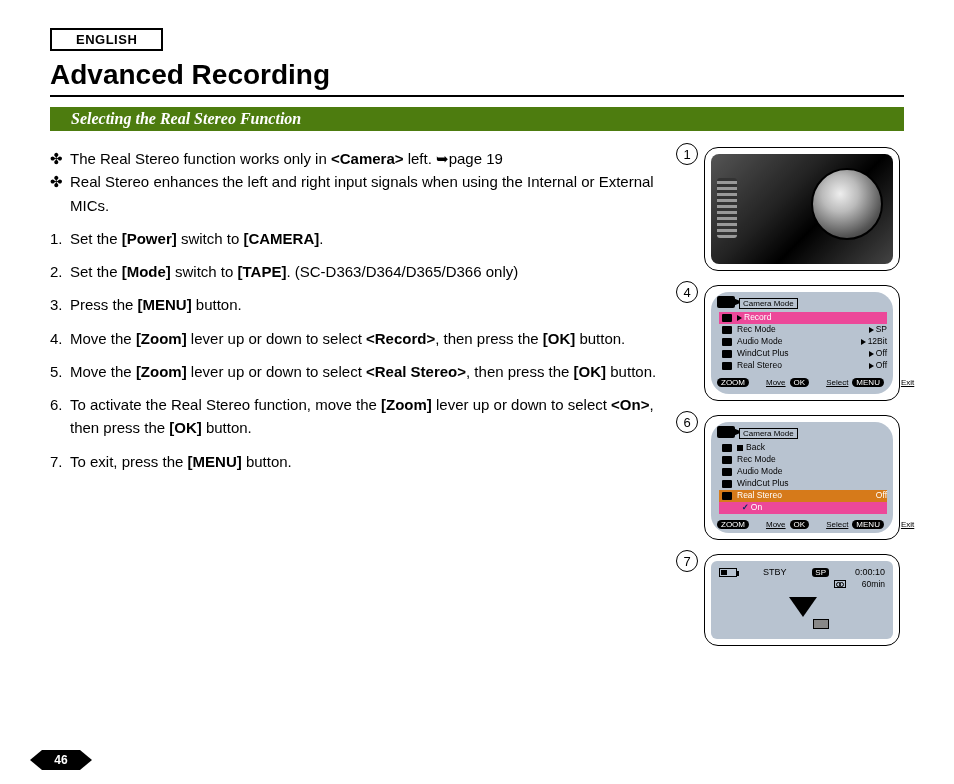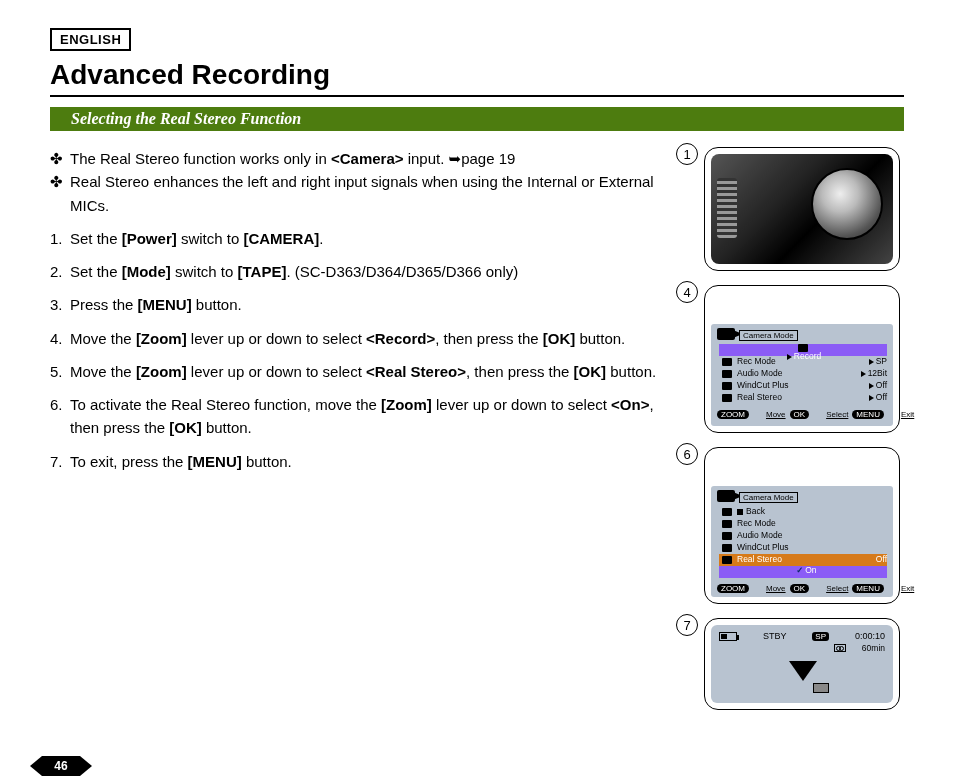--- a/index.html
+++ b/index.html
@@ -1,18 +1,18 @@
 <!DOCTYPE html>
 <html><head>
 <meta charset="utf-8">
 <style>
   * { box-sizing: border-box; margin: 0; padding: 0; }
   html, body { width: 954px; height: 784px; background: #fff; font-family: Arial, Helvetica, sans-serif; color: #000; }
   .page { padding: 28px 50px 10px 50px; position: relative; width: 954px; height: 784px; }
-  .lang-badge { display: inline-block; border: 2px solid #000; padding: 2px 8px; font-weight: bold; font-size: 13px; letter-spacing: 0.5px; }
+  .lang-badge { display: inline-block; border: 2px solid #000; padding: 2px 24px; font-weight: bold; font-size: 13px; letter-spacing: 0.5px; }
   .title { font-size: 28px; font-weight: bold; margin-top: 8px; }
   .title-rule { border: none; border-top: 2px solid #000; margin-top: 4px; margin-bottom: 10px; }
   .section-bar { background: #4d7c0f; color: #fff; font-style: italic; font-family: Georgia, 'Times New Roman', serif; font-weight: bold; padding: 3px 21px; font-size: 16px; margin-bottom: 16px; }
   .body-row { display: flex; gap: 18px; }
   .text-col { flex: 1; font-size: 15px; line-height: 1.55; }
   .fig-col { width: 200px; flex: none; }
   .note { display: flex; }
   .note-bullet { width: 20px; flex: none; }
   .note-text { flex: 1; }
   .step { display: flex; margin-top: 10px; }
@@ -27,31 +27,31 @@
   .fig-group { position: relative; margin-bottom: 14px; }
   .step-circle { position: absolute; left: -28px; top: -4px; width: 22px; height: 22px; border: 1.5px solid #000; border-radius: 50%; display: flex; align-items: center; justify-content: center; font-size: 13px; background: #fff; }
   .fig-frame { border: 1.5px solid #000; border-radius: 14px; padding: 6px; background: #fff; width: 196px; }
 
   
   .cam-illus { height: 110px; background: linear-gradient(135deg, #555 0%, #222 40%, #000 60%, #444 100%); border-radius: 8px; position: relative; overflow: hidden; }
   .cam-dial { position: absolute; right: 10px; top: 14px; width: 72px; height: 72px; border-radius: 50%; background: radial-gradient(circle at 40% 35%, #eee 0%, #bbb 30%, #555 70%, #222 100%); border: 2px solid #000; }
   .cam-ridge { position: absolute; left: 6px; top: 24px; width: 20px; height: 60px; background: repeating-linear-gradient(0deg,#999 0 3px,#333 3px 6px); border-radius: 3px; }
 
   
-  .osd { background: #b8c3d0; border-radius: 3px; padding: 6px 6px 4px 6px; font-size: 8.5px; line-height: 1.15; position: relative; min-height: 102px; margin-top: 32px; }
+  .osd { background: #b8c3d0; border-radius: 18px; padding: 6px 6px 4px 6px; font-size: 8.5px; line-height: 1.15; position: relative; min-height: 102px; }
   .osd-icon-cam { position: absolute; left: 6px; top: 4px; width: 18px; height: 12px; background: #000; border-radius: 2px; }
   .osd-icon-cam::after { content:''; position:absolute; right:-4px; top:2px; width:6px; height:8px; background:#000; clip-path: polygon(0 0,100% 30%,100% 70%,0 100%); }
   .osd-title { display:inline-block; border:1px solid #000; padding:0 3px; margin-left: 22px; font-size:8px; margin-bottom:3px; }
   .osd-rows { margin-left: 2px; }
   .osd-row { display:flex; align-items:center; height:12px; }
   .osd-row-icon { width: 16px; flex:none; display:flex; align-items:center; justify-content:center; }
   .osd-row-icon span { width:10px; height:8px; background:#000; display:block; border-radius:1px; }
   .osd-row-label { flex: 1; padding-left:2px; }
   .osd-row-val { flex:none; padding-left:4px; white-space:nowrap; }
-  .osd-row.hi { background:#8b5cf6; color:#fff;flex-direction:column; }
+  .osd-row.hi { background:#ec4899; color:#fff; }
   .osd-row.hi-orange { background:#d67a1a; color:#fff; }
   .osd-check { color:#0a2a66; font-weight:bold; padding-right:2px; }
   .osd-foot { display:flex; justify-content:space-between; font-size:8px; margin-top:6px; gap:4px; }
   .osd-foot .pill { background:#000; color:#fff; border-radius:6px; padding:0 4px; display:inline-block; }
   .osd-foot-item { display:flex; align-items:center; gap:17px;text-decoration:underline; }
 
   
   .stby { background:#b8c3d0; border-radius:6px; padding:6px 8px; font-size:9px; position:relative; min-height:78px; }
   .stby-top { display:flex; justify-content:space-between; align-items:flex-end; }
   .stby-batt { width:18px; height:9px; border:1.5px solid #000; position:relative; }
@@ -63,21 +63,21 @@
   .tape-icon::before, .tape-icon::after { content:''; position:absolute; width:3px; height:3px; border:1px solid #000; border-radius:50%; top:1px; }
   .tape-icon::before { left:1px; } .tape-icon::after { right:1px; }
   .stby-tri { width:0; height:0; border-left:14px solid transparent; border-right:14px solid transparent; border-top:20px solid #000; margin: 8px auto 0 42%; }
   .stby-stereo { position:absolute; left:56%; bottom:10px; width:16px; height:10px; border:1px solid #000; background:#888; }
 
   
   .inline-stereo { display:inline-block; width:18px; height:11px; border:1px solid #666; background:#aaa; vertical-align:middle; border-radius:1px; position:relative; }
   .inline-stereo::before { content:''; position:absolute; left:2px; top:2px; width:4px; height:6px; background:#555; }
 
   
-  .pageno { position:absolute; left:42px; bottom:8px; }
+  .pageno { position:absolute; left:42px; bottom:14px; }
   .pageno-shape { position:relative; width:38px; height:20px; background:#000; color:#fff; font-weight:bold; font-size:12px; display:flex; align-items:center; justify-content:center; }
   .pageno-shape::before { content:''; position:absolute; left:-12px; top:0; width:0; height:0; border-top:10px solid transparent; border-bottom:10px solid transparent; border-right:12px solid #000; }
   .pageno-shape::after { content:''; position:absolute; right:-12px; top:0; width:0; height:0; border-top:10px solid transparent; border-bottom:10px solid transparent; border-left:12px solid #000; }
 
   .tri { display:inline-block; width:0; height:0; border-top:3px solid transparent; border-bottom:3px solid transparent; border-left:5px solid #000; margin-right:2px; vertical-align:middle; }
   .sq { display:inline-block; width:6px; height:6px; background:#000; margin-right:3px; vertical-align:middle; }
 </style>
 </head>
 <body>
 
@@ -89,21 +89,21 @@
   <hr class="title-rule">
 
   <div class="section-bar">Selecting the Real Stereo Function</div>
 
   <div class="body-row">
     <div class="text-col">
 
       <div class="note">
         <div class="note-bullet">✤</div>
         <div class="note-text">
-          <span>The Real Stereo function works only in </span><b>&lt;Camera&gt;</b><span> input. </span><span class="arrow-ref">➥</span><span>page 19</span>
+          <span>The Real Stereo function works only in </span><b>&lt;Camera&gt;</b><span> left. </span><span class="arrow-ref">➥</span><span>page 19</span>
         </div>
       </div>
       <div class="note">
         <div class="note-bullet">✤</div>
         <div class="note-text">Real Stereo enhances the left and right input signals when using the Internal or External MICs.</div>
       </div>
 
       <div id="steps-container">
           <div class="step">
             <div class="step-num">1.</div>

